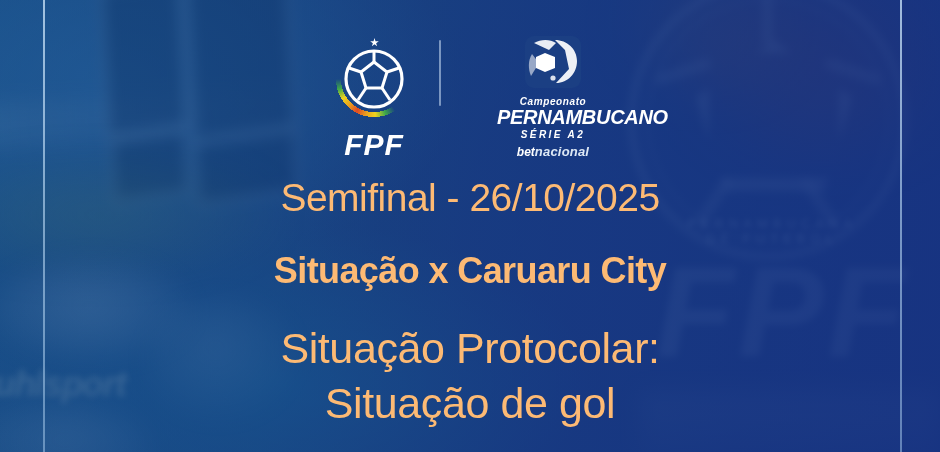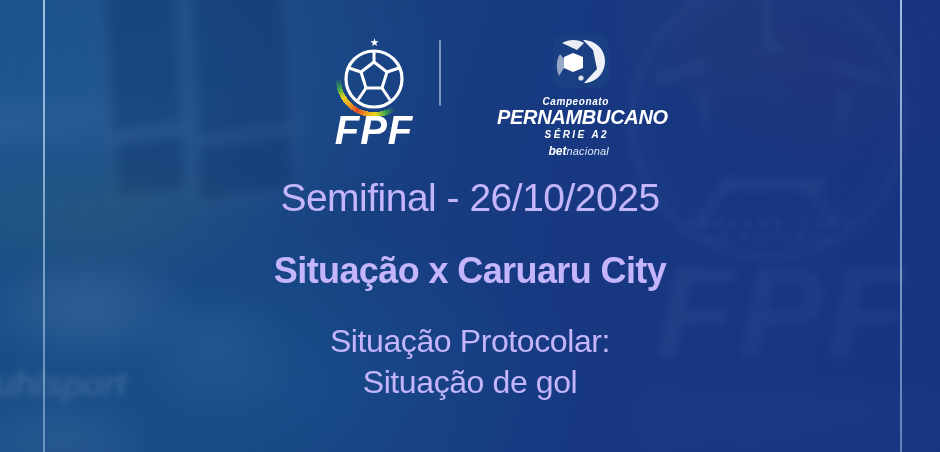--- a/index.html
+++ b/index.html
@@ -240,40 +240,40 @@
   }
   .fpf-star {
     position: absolute;
     left: 39px; top: 2px;
     width: 9px; height: 9px;
     background: #fff;
     clip-path: polygon(50% 0%, 61% 35%, 98% 35%, 68% 57%, 79% 91%, 50% 70%, 21% 91%, 32% 57%, 2% 35%, 39% 35%);
   }
   .fpf-word {
     position: absolute;
-    left: 0; top: 72px;
+    left: 0; top: 92px;
     width: 86px;
     text-align: center;
-    font-size: 40px;
+    font-size: 30px;
     font-weight: bold;
     font-style: italic;
     letter-spacing: 1px;
     color: #ffffff;
   }
   .logo-divider {
     width: 2px;
     height: 66px;
     margin: 4px 22px 0 22px;
     background: rgba(205,224,245,0.55);
     border-radius: 1px;
   }
   .camp-logo {
     position: relative;
     width: 112px;
-    text-align: right;
+    text-align: center;
     margin-left: 34px;
   }
   .camp-mark {
     width: 56px;
     height: 52px;
     margin: 0 auto 5px auto;
   }
   .camp-l1 {
     font-size: 10px;
     font-style: italic;
@@ -300,50 +300,50 @@
   }
   .camp-bet {
     margin-top: 3px;
     font-size: 12px;
     font-weight: bold;
     font-style: italic;
     color: #ffffff;
     line-height: 1;
   }
   .camp-bet .nac {
-    font-size: 11px;
-    font-weight: normal;
+    font-size: 13px;
+    font-weight: bold;
     letter-spacing: 0.2px;
     color: #dde8f5;
   }
 
   
   .copy {
     position: absolute;
     left: 0; right: 0;
     top: 178px;
     text-align: center;
-    color: #c4b5fd;
+    color: #fdba74;
   }
   .line-date {
     font-size: 39px;
     font-weight: normal;
     letter-spacing: -0.5px;
     line-height: 1;
   }
   .line-match {
     margin-top: 36px;
     font-size: 36px;
     font-weight: bold;
     letter-spacing: -0.6px;
     line-height: 1;
   }
   .line-status {
     margin-top: 32px;
-    font-size: 32px;
+    font-size: 43px;
     font-weight: normal;
     letter-spacing: -0.4px;
     line-height: 1.28;
   }
 </style>
 </head>
 <body>
 
 <div id="stage">
 

